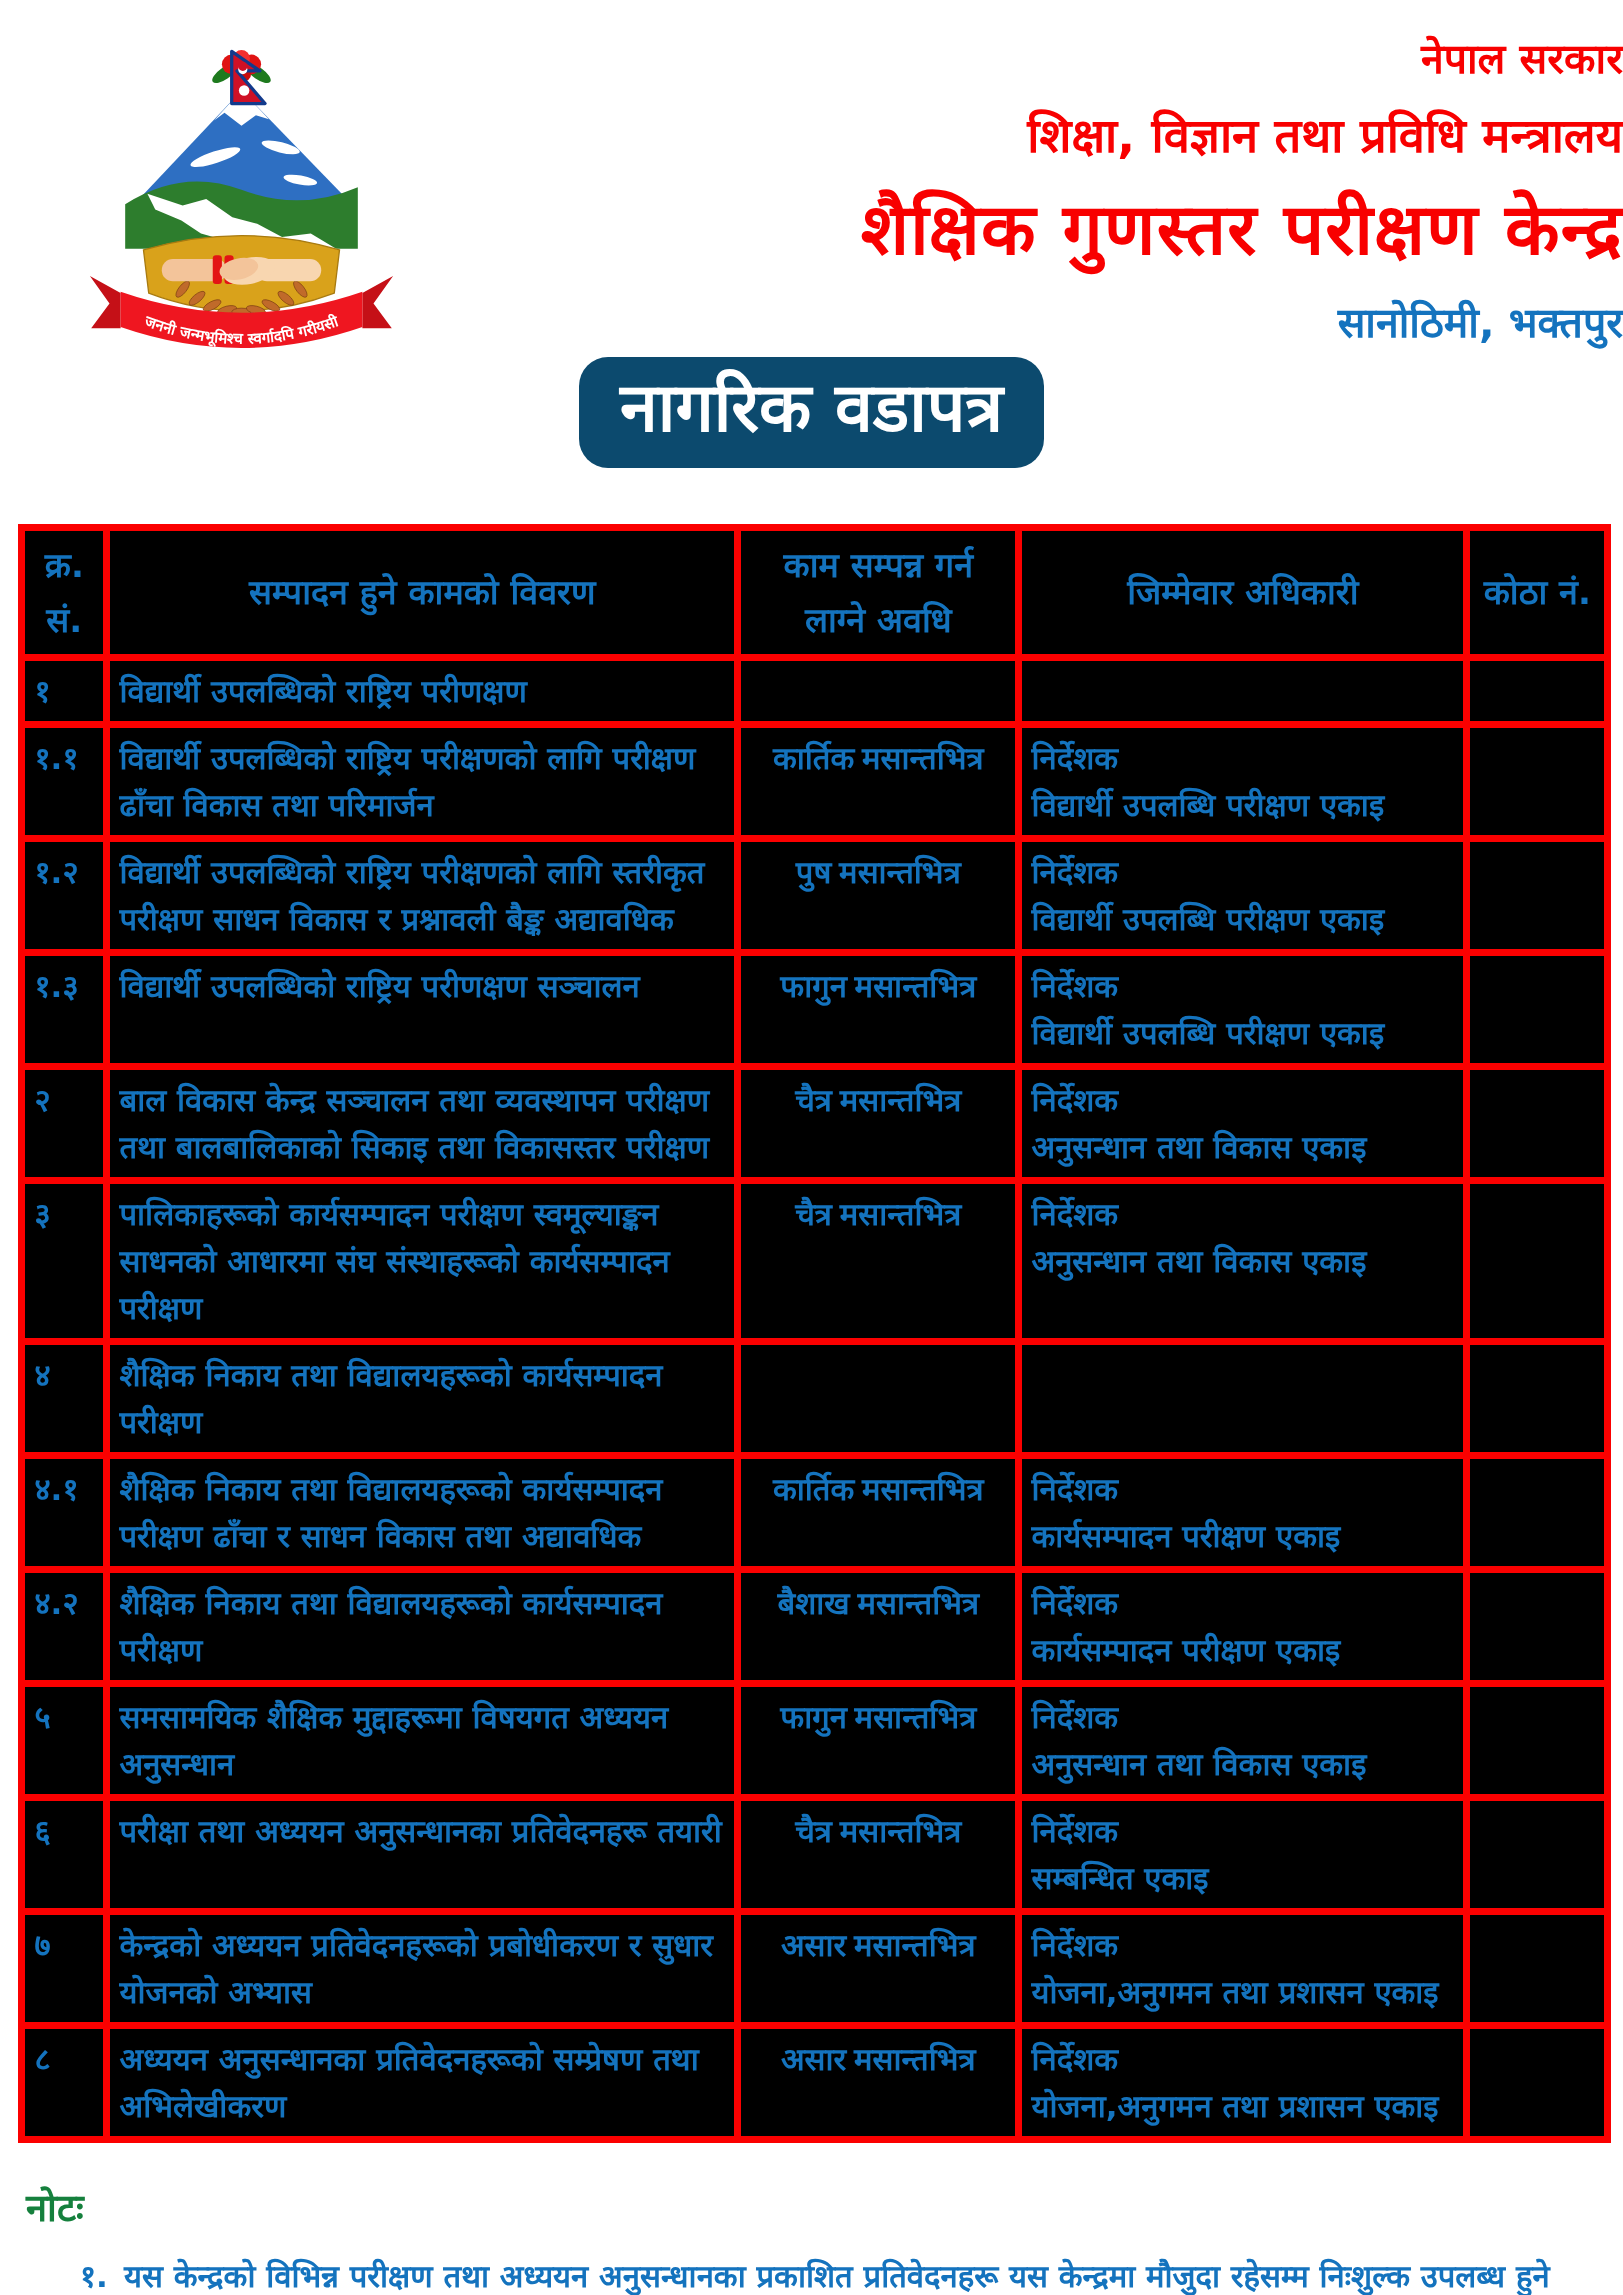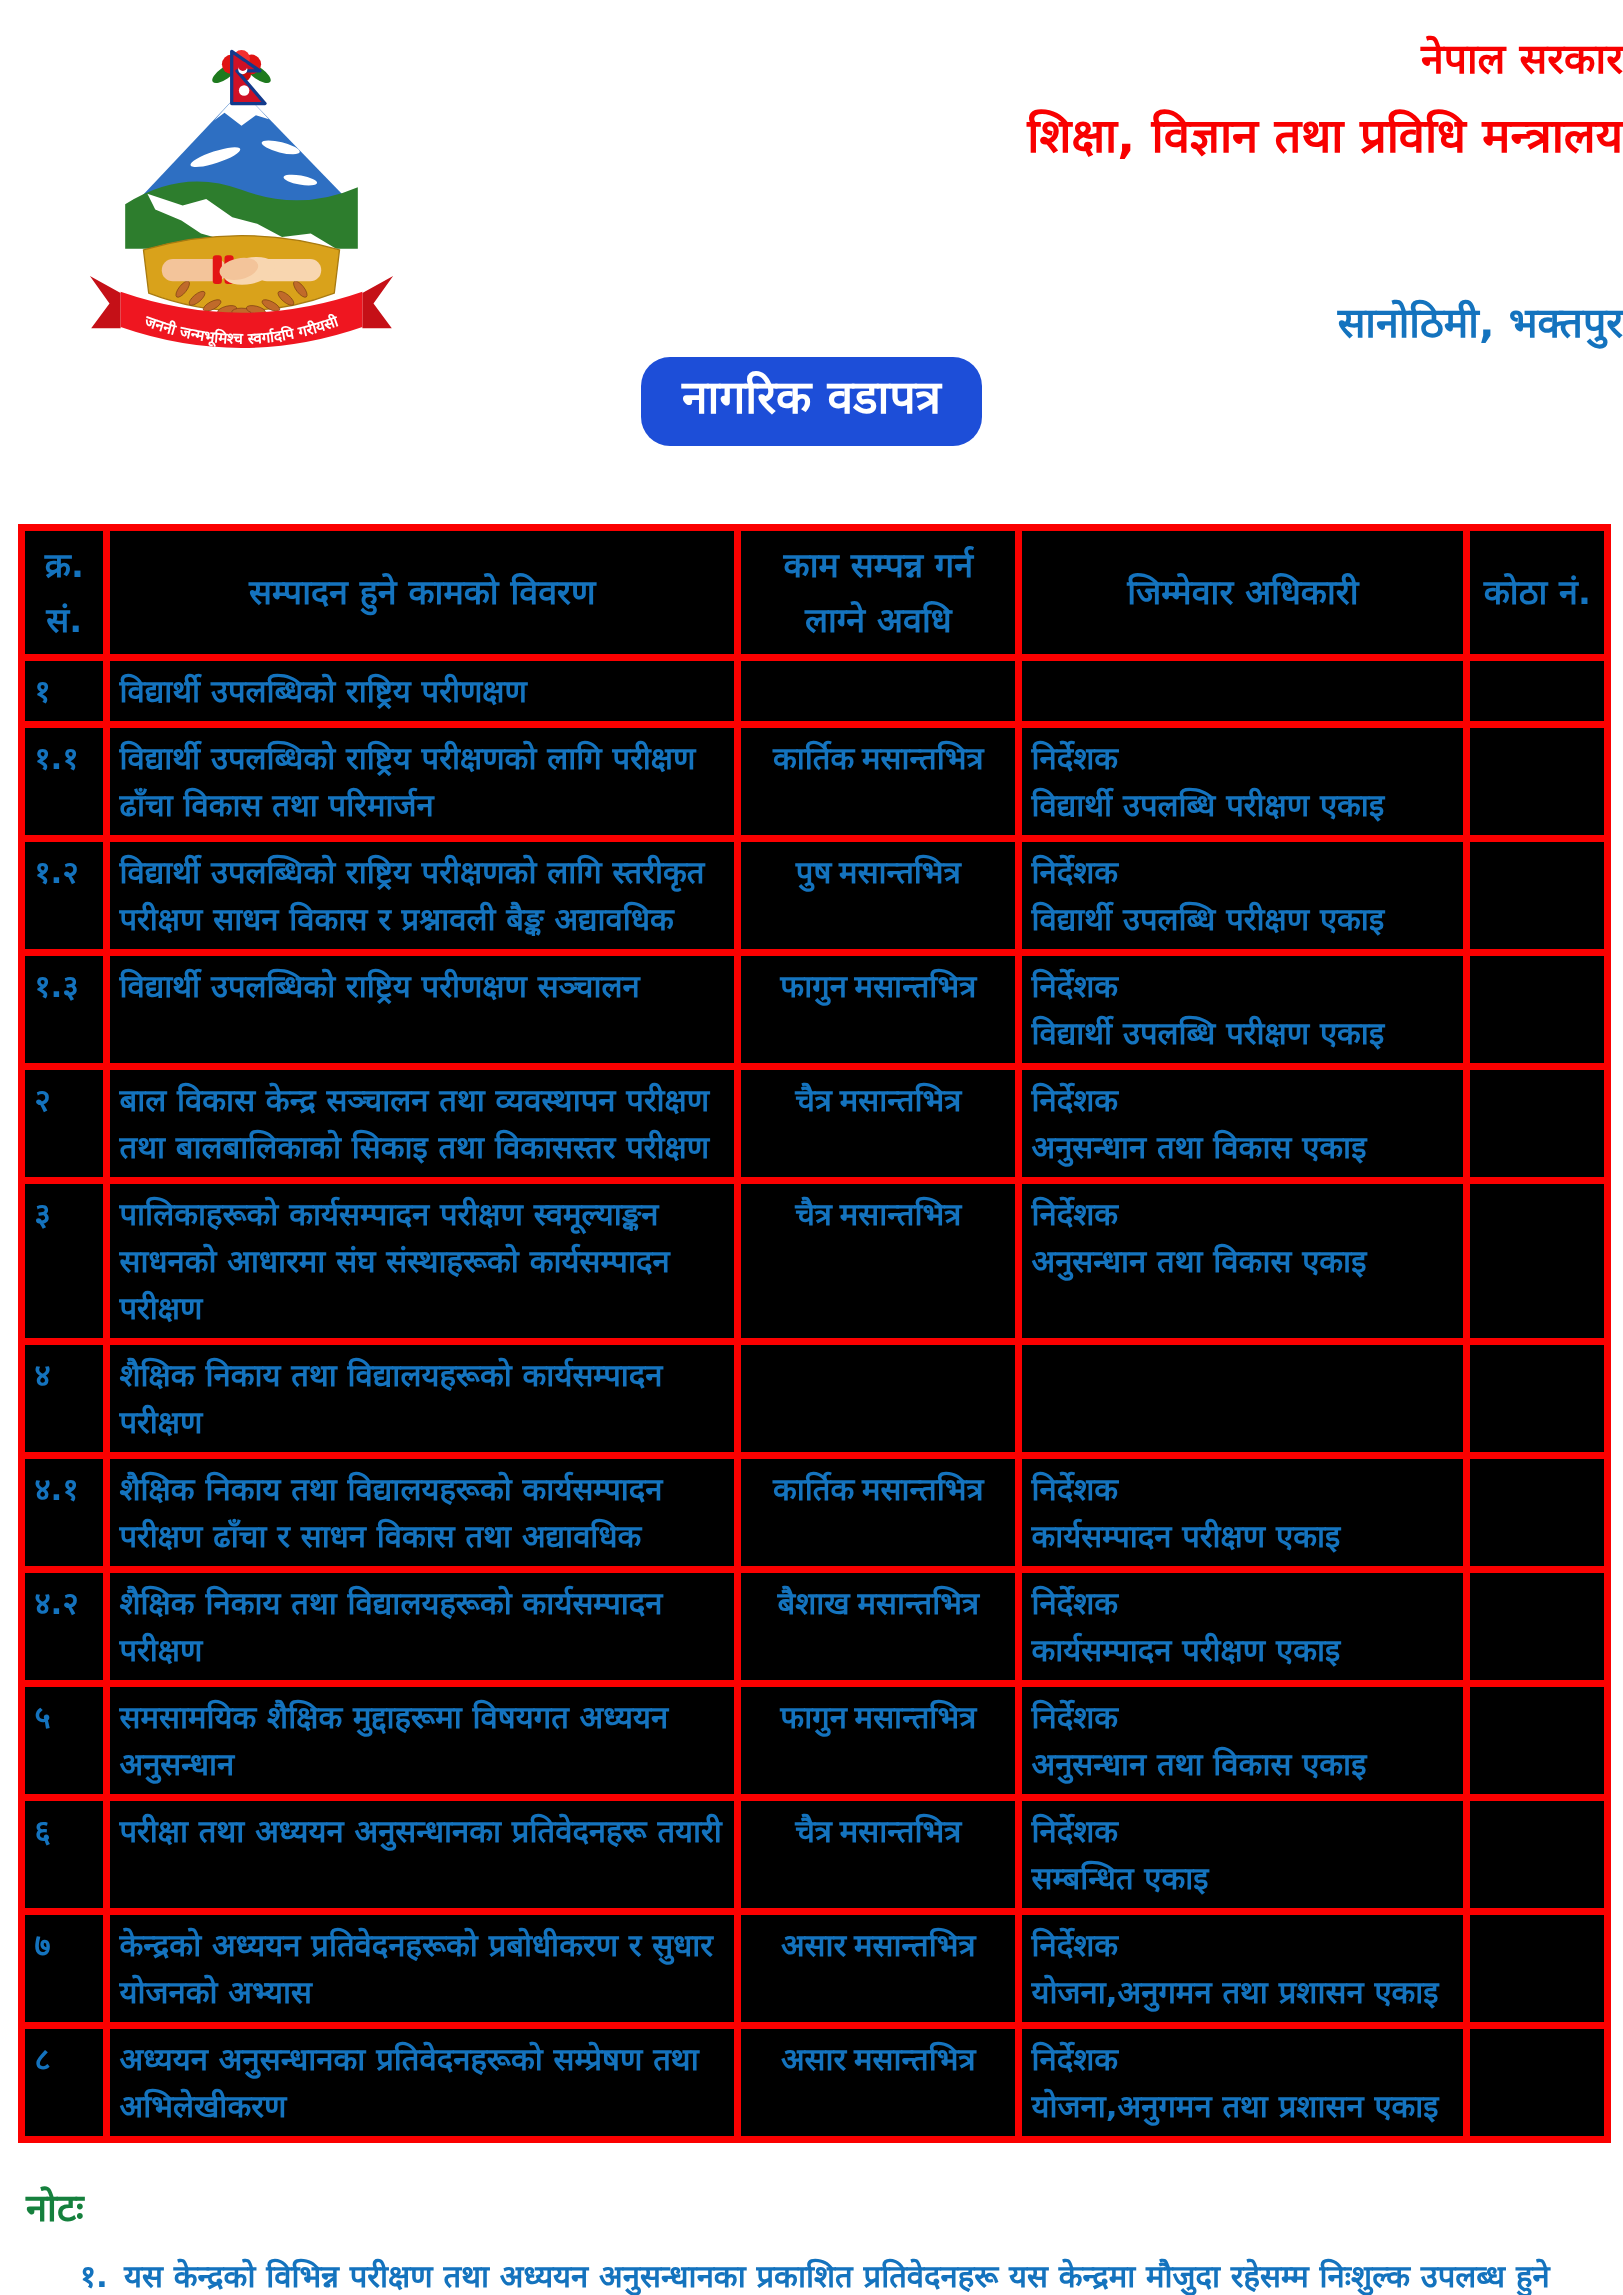--- a/index.html
+++ b/index.html
@@ -10,22 +10,22 @@
   }
   
   .top-header{position:relative;height:484px;}
   .hline{position:absolute;left:0;width:100%;text-align:right;font-weight:700;color:#f80000;}
   .gov-line{top:29px;font-size:41px;}
   .ministry-line{top:102px;font-size:47px;}
   .office-line{top:178px;font-size:71px;letter-spacing:1.3px;}
   .address-line{top:293px;font-size:41px;color:#1473be;}
   .badge-wrap{position:absolute;top:357px;left:0;width:100%;text-align:center;}
   .badge{
-    display:inline-block;background:#1d4ed8;color:#ffffff;
-    font-size:46px;font-weight:700;line-height:1.0;
+    display:inline-block;background:#0c4a6e;color:#ffffff;
+    font-size:68px;font-weight:700;line-height:1.0;
     padding:17px 41px 26px 41px;border-radius:29px;
   }
   .emblem{position:absolute;left:82px;top:33px;width:319px;height:330px;}
   
   table.charter{
     margin-left:18.3px;border-collapse:collapse;table-layout:fixed;
     width:1586px;background:#000000;margin-top:40px;
   }
   table.charter th,table.charter td{
     border:7.2px solid #fb0000;color:#1473be;vertical-align:top;
@@ -136,20 +136,21 @@
       <path d="M425,398 L472,372 L442,414 L470,452 L425,452 Z" fill="#c51017"></path>
       <path d="M55,396 Q240,460 425,396 L425,450 Q240,514 55,450 Z" fill="#ef1620"></path>
       <text font-size="23" font-weight="700" fill="#ffffff" font-family="DejaVu Sans, sans-serif">
         <textPath href="#mot-path" startOffset="50%" text-anchor="middle">जननी जन्मभूमिश्च स्वर्गादपि गरीयसी</textPath>
       </text>
     </g>
   </svg>
 
   <div class="hline gov-line">नेपाल सरकार</div>
   <div class="hline ministry-line">शिक्षा, विज्ञान तथा प्रविधि मन्त्रालय</div>
+  <div class="hline office-line">शैक्षिक गुणस्तर परीक्षण केन्द्र</div>
   <div class="hline address-line">सानोठिमी, भक्तपुर</div>
   <div class="badge-wrap">
     <span class="badge">नागरिक वडापत्र</span>
   </div>
 </div>
 
 <table class="charter">
   <colgroup>
     <col style="width:85px">
       <col style="width:631px">

